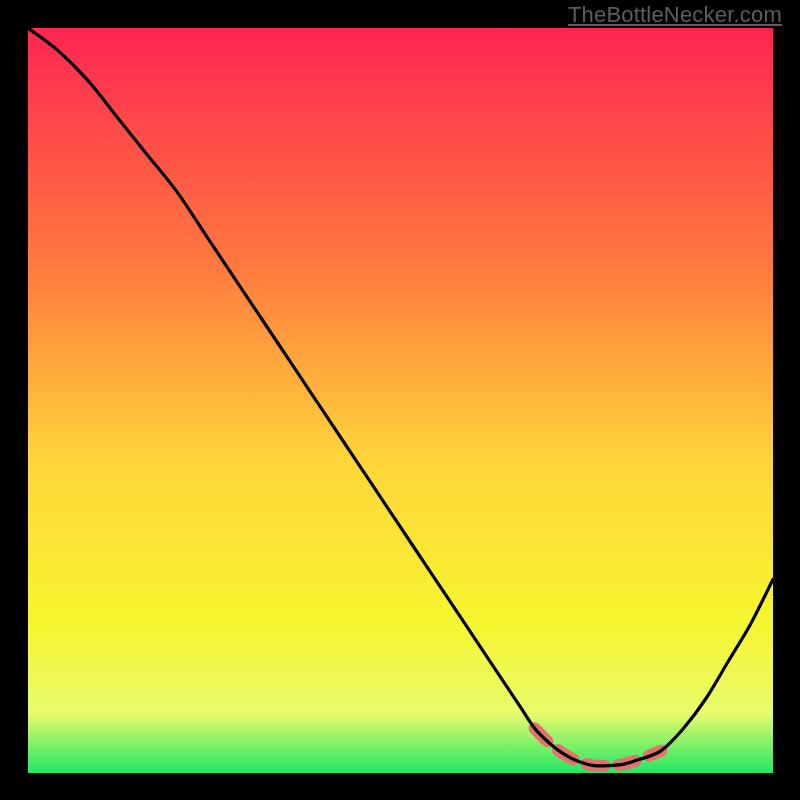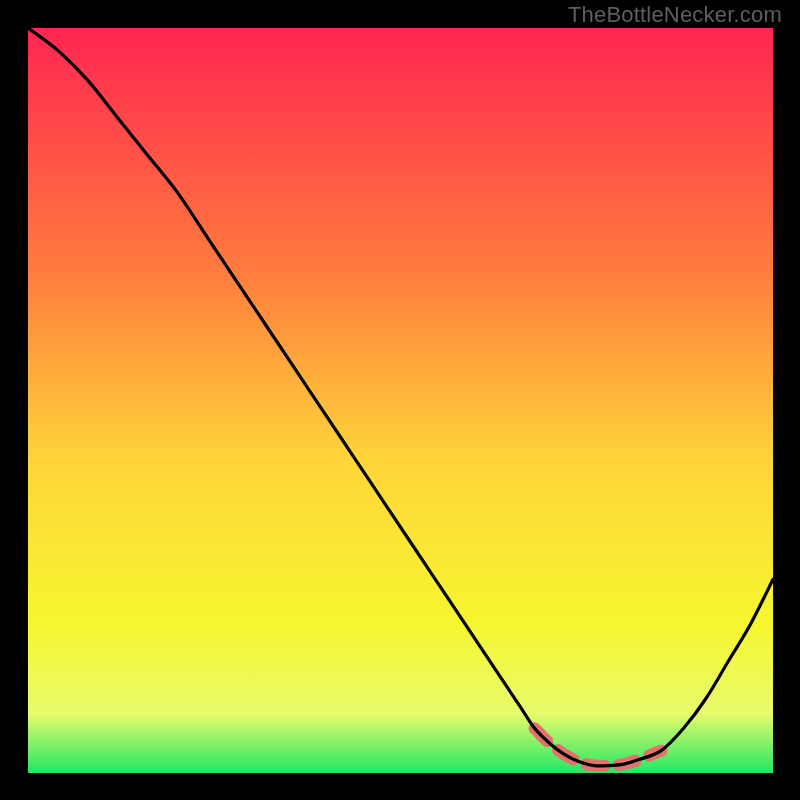--- a/index.html
+++ b/index.html
@@ -17,20 +17,21 @@
   }
   .watermark {
     position: absolute;
     top: 2px;
     right: 18px;
     color: #5f5e5f;
     font-family: Arial, Helvetica, sans-serif;
     font-size: 22px;
     font-weight: 500;
     letter-spacing: 0.2px;
+    text-decoration: underline;
   }
   svg.plot {
     position: absolute;
     left: 28px;
     top: 28px;
     width: 745px;
     height: 745px;
     display: block;
   }
 </style>

